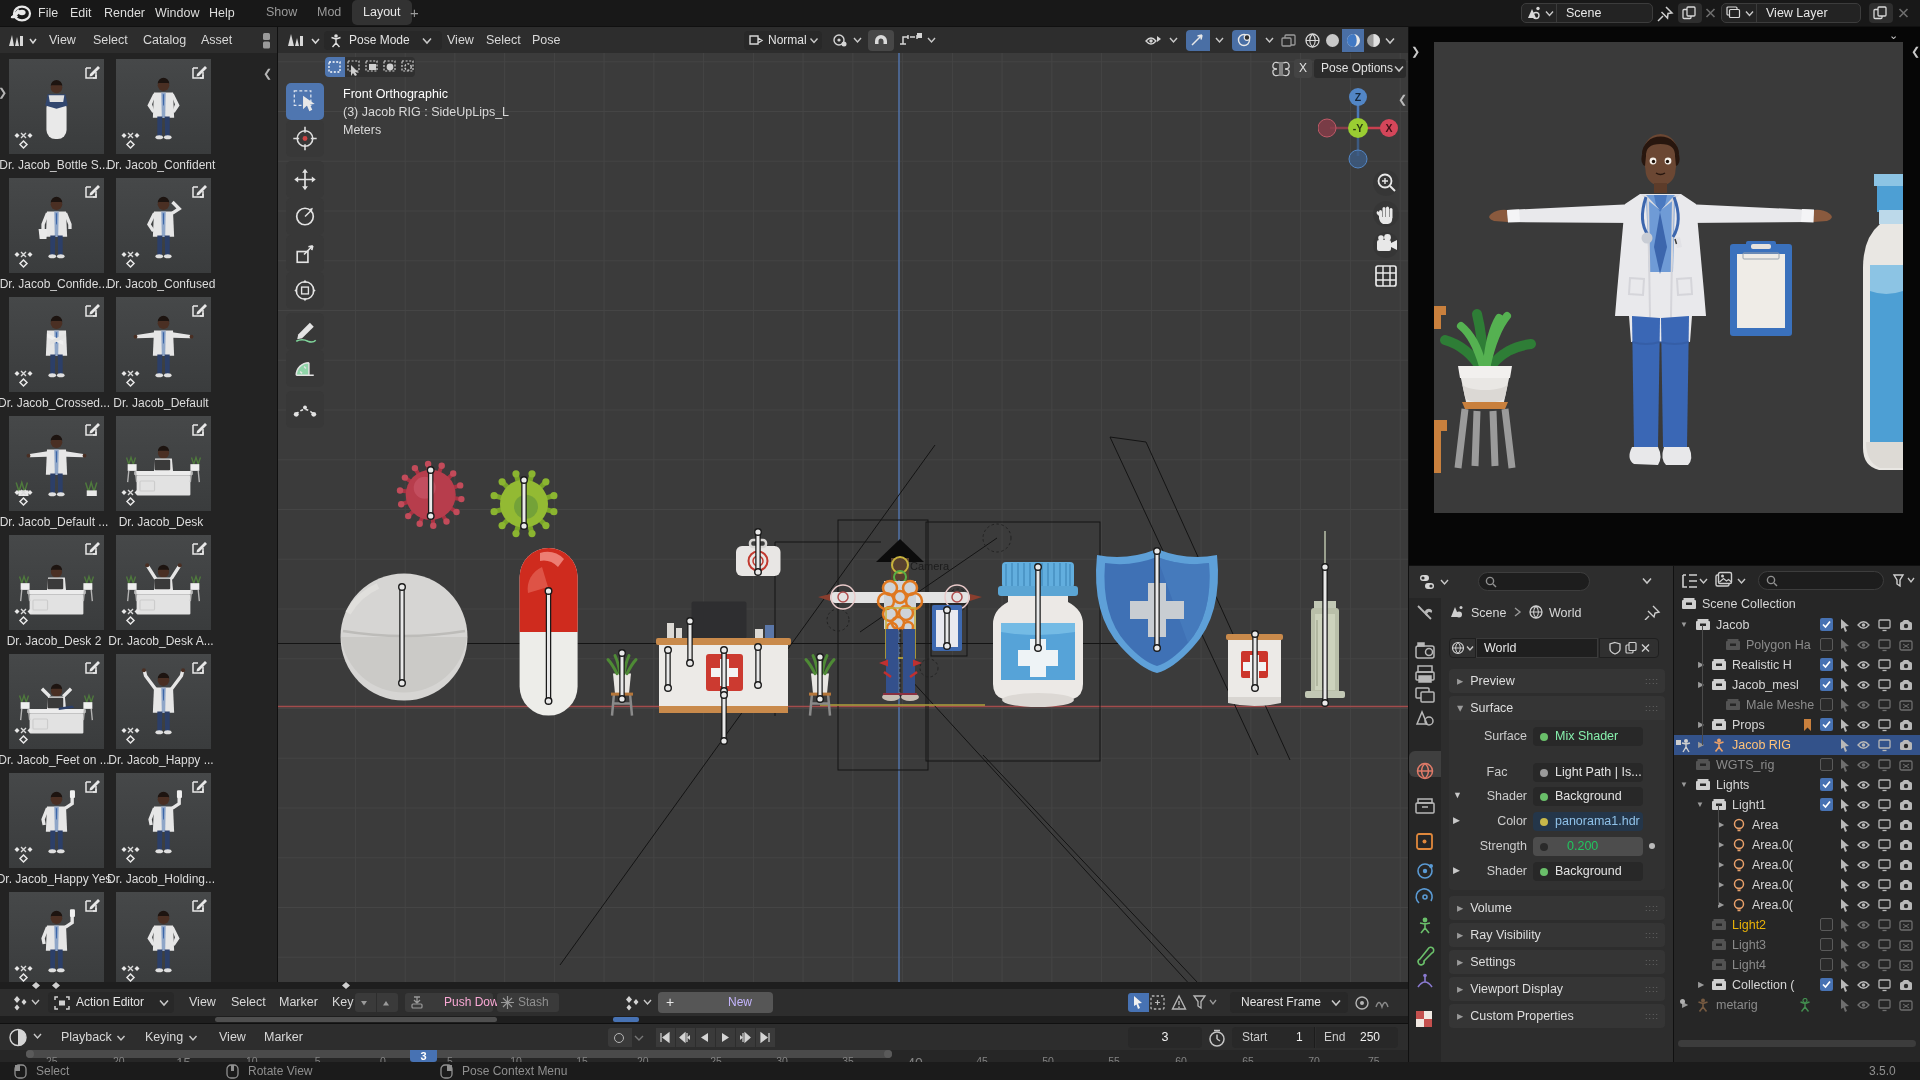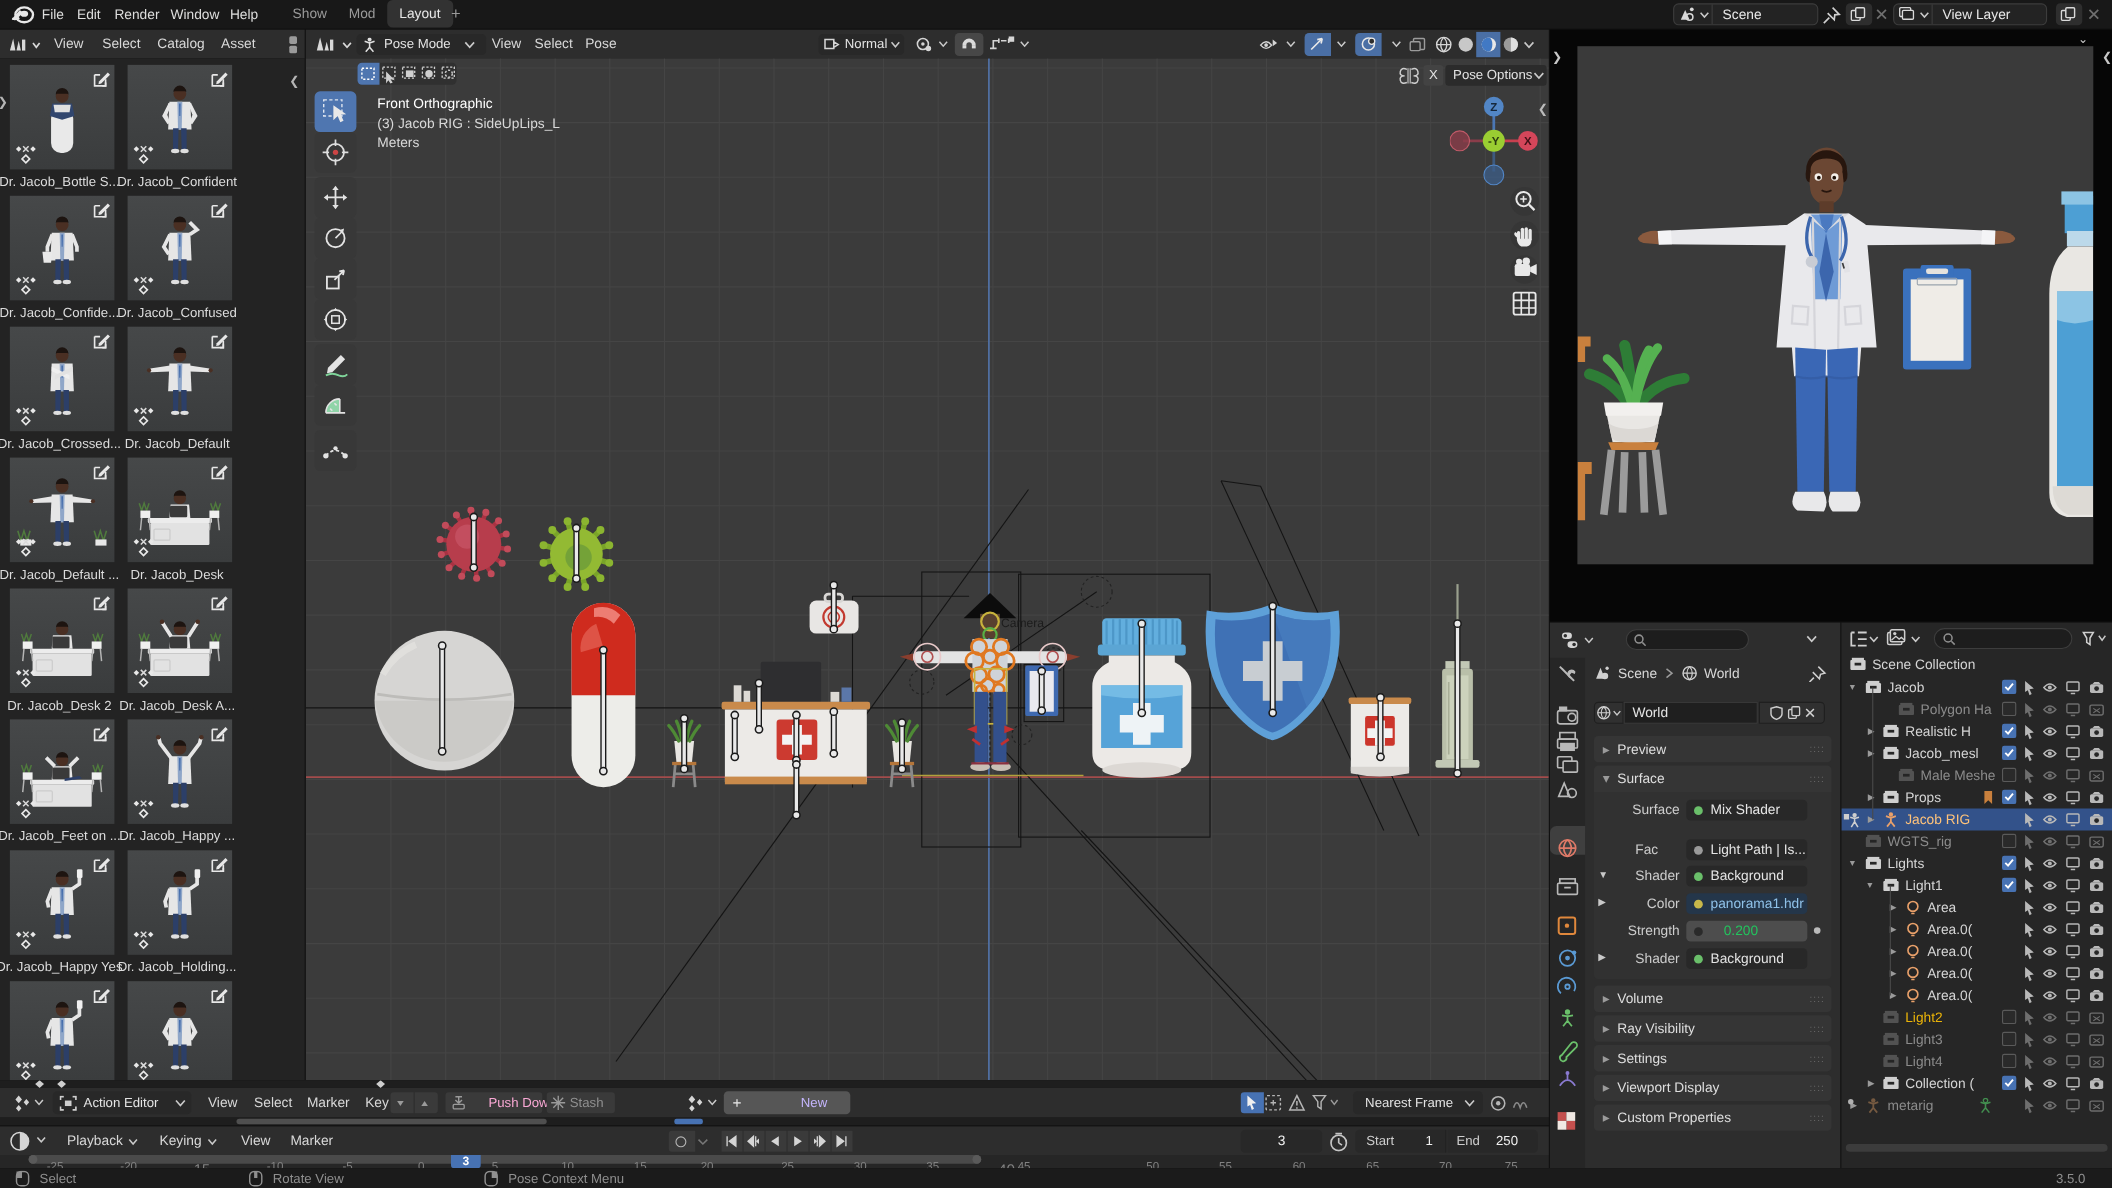--- a/index.html
+++ b/index.html
@@ -1185,21 +1185,21 @@
       <path d="M33 3.5 l7 7 M40 3.5 l-7 7" stroke="#cfcfcf" stroke-width="1.4"></path>
     </svg>
 
     <div class="panel" style="top:103px"><span style="margin-left:8px;color:#9a9a9a">▸</span>&nbsp; Preview<span style="float:right;margin-right:6px;color:#6a6a6a;letter-spacing:1px;font-size:9px">::::</span></div>
     <div class="panel" style="top:130px;border-radius:4px 4px 0 0"><span style="margin-left:8px;color:#9a9a9a">▾</span>&nbsp; Surface<span style="float:right;margin-right:6px;color:#6a6a6a;letter-spacing:1px;font-size:9px">::::</span></div>
     <div class="abs" style="left:40px;top:154px;width:216px;height:170px;background:#313131;border-radius:0 0 4px 4px"></div>
 
     <div class="prow" style="left:58px;top:163px;width:60px;text-align:right">Surface</div>
     <div class="abs" style="left:124px;top:161px;width:110px;height:19px;background:#282828;border-radius:4px"></div>
     <div class="abs" style="left:131px;top:167px;width:8px;height:8px;border-radius:50%;background:#6abf6a"></div>
-    <div class="prow" style="left:146px;top:163px;color:#e5e5e5">Mix Shader</div>
+    <div class="prow" style="left:146px;top:163px;color:#86efac">Mix Shader</div>
     <div class="prow" style="left:58px;top:199px;width:60px;text-align:center">Fac</div>
     <div class="abs" style="left:124px;top:197px;width:110px;height:19px;background:#282828;border-radius:4px"></div>
     <div class="abs" style="left:131px;top:203px;width:8px;height:8px;border-radius:50%;background:#9a9a9a"></div>
     <div class="prow" style="left:146px;top:199px;color:#e3e3e3;width:86px;overflow:hidden">Light Path | Is...</div>
     <div class="prow" style="left:44px;top:224px;color:#c9c9c9;font-size:9px">▼</div>
     <div class="prow" style="left:58px;top:223px;width:60px;text-align:right">Shader</div>
     <div class="abs" style="left:124px;top:221px;width:110px;height:19px;background:#282828;border-radius:4px"></div>
     <div class="abs" style="left:131px;top:227px;width:8px;height:8px;border-radius:50%;background:#6abf6a"></div>
     <div class="prow" style="left:146px;top:223px;color:#e3e3e3">Background</div>
     <div class="prow" style="left:44px;top:249px;color:#c9c9c9;font-size:9px">▶</div>
@@ -1942,21 +1942,21 @@
 <div class="abs" style="left:304px;top:5px;width:24px;text-align:center;color:#828282;font-size:10.5px">-5</div>
 <div class="abs" style="left:371px;top:5px;width:24px;text-align:center;color:#828282;font-size:10.5px">0</div>
 <div class="abs" style="left:438px;top:5px;width:24px;text-align:center;color:#828282;font-size:10.5px">5</div>
 <div class="abs" style="left:504px;top:5px;width:24px;text-align:center;color:#828282;font-size:10.5px">10</div>
 <div class="abs" style="left:570px;top:5px;width:24px;text-align:center;color:#828282;font-size:10.5px">15</div>
 <div class="abs" style="left:637px;top:5px;width:24px;color:#828282;font-size:10.5px">20</div>
 <div class="abs" style="left:704px;top:5px;width:24px;text-align:center;color:#828282;font-size:10.5px">25</div>
 <div class="abs" style="left:770px;top:5px;width:24px;text-align:center;color:#828282;font-size:10.5px">30</div>
 <div class="abs" style="left:836px;top:5px;width:24px;text-align:center;color:#828282;font-size:10.5px">35</div>
 <div class="abs" style="left:903px;top:5px;width:24px;text-align:center;color:#828282;font-size:14px">40</div>
-<div class="abs" style="left:919px;top:5px;width:24px;text-align:center;color:#828282;font-size:10.5px">45</div>
+<div class="abs" style="left:970px;top:5px;width:24px;text-align:center;color:#828282;font-size:10.5px">45</div>
 <div class="abs" style="left:1036px;top:5px;width:24px;text-align:center;color:#828282;font-size:10.5px">50</div>
 <div class="abs" style="left:1102px;top:5px;width:24px;text-align:center;color:#828282;font-size:10.5px">55</div>
 <div class="abs" style="left:1169px;top:5px;width:24px;text-align:center;color:#828282;font-size:10.5px">60</div>
 <div class="abs" style="left:1236px;top:5px;width:24px;text-align:center;color:#828282;font-size:10.5px">65</div>
 <div class="abs" style="left:1302px;top:5px;width:24px;text-align:center;color:#828282;font-size:10.5px">70</div>
 <div class="abs" style="left:1368px;top:5px;width:24px;text-align:left;color:#828282;font-size:10.5px">75</div>
 <div class="abs" style="left:410px;top:0;width:27px;height:12px;background:#4772b3;border-radius:0 0 3px 3px;text-align:center;color:#fff;font-size:11px;line-height:13px;font-weight:bold">3</div>
   </div>
 
   <div class="abs" id="status">

